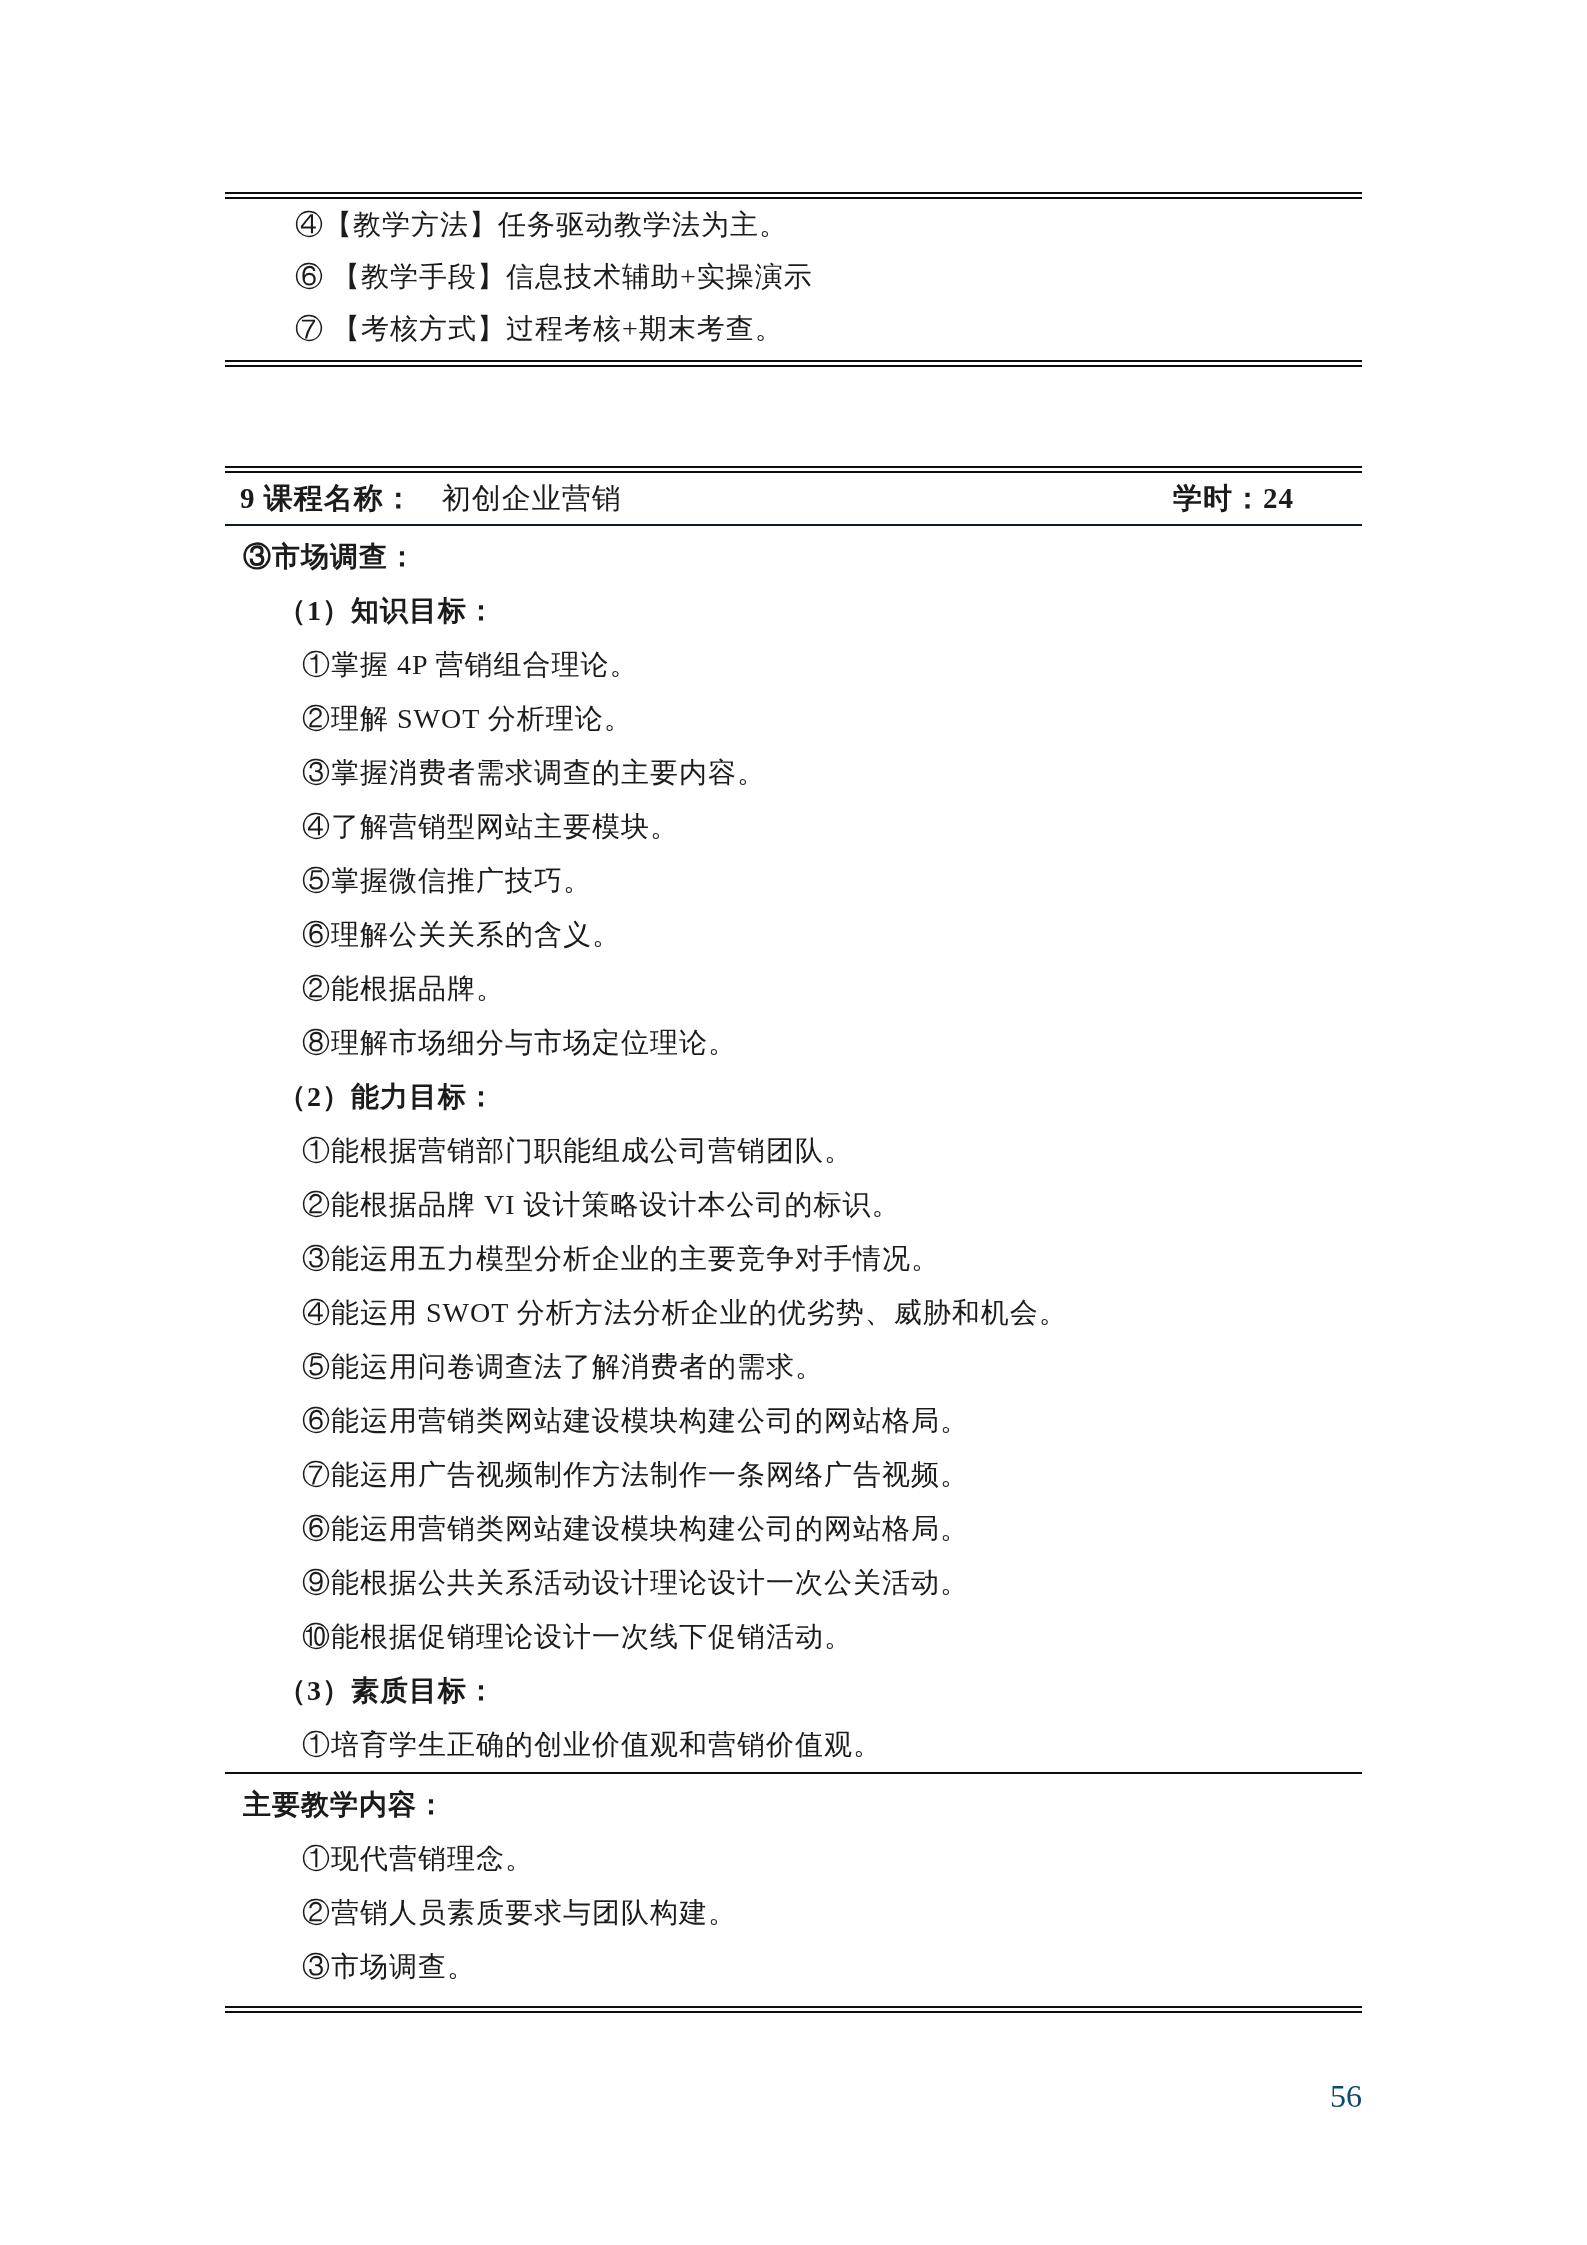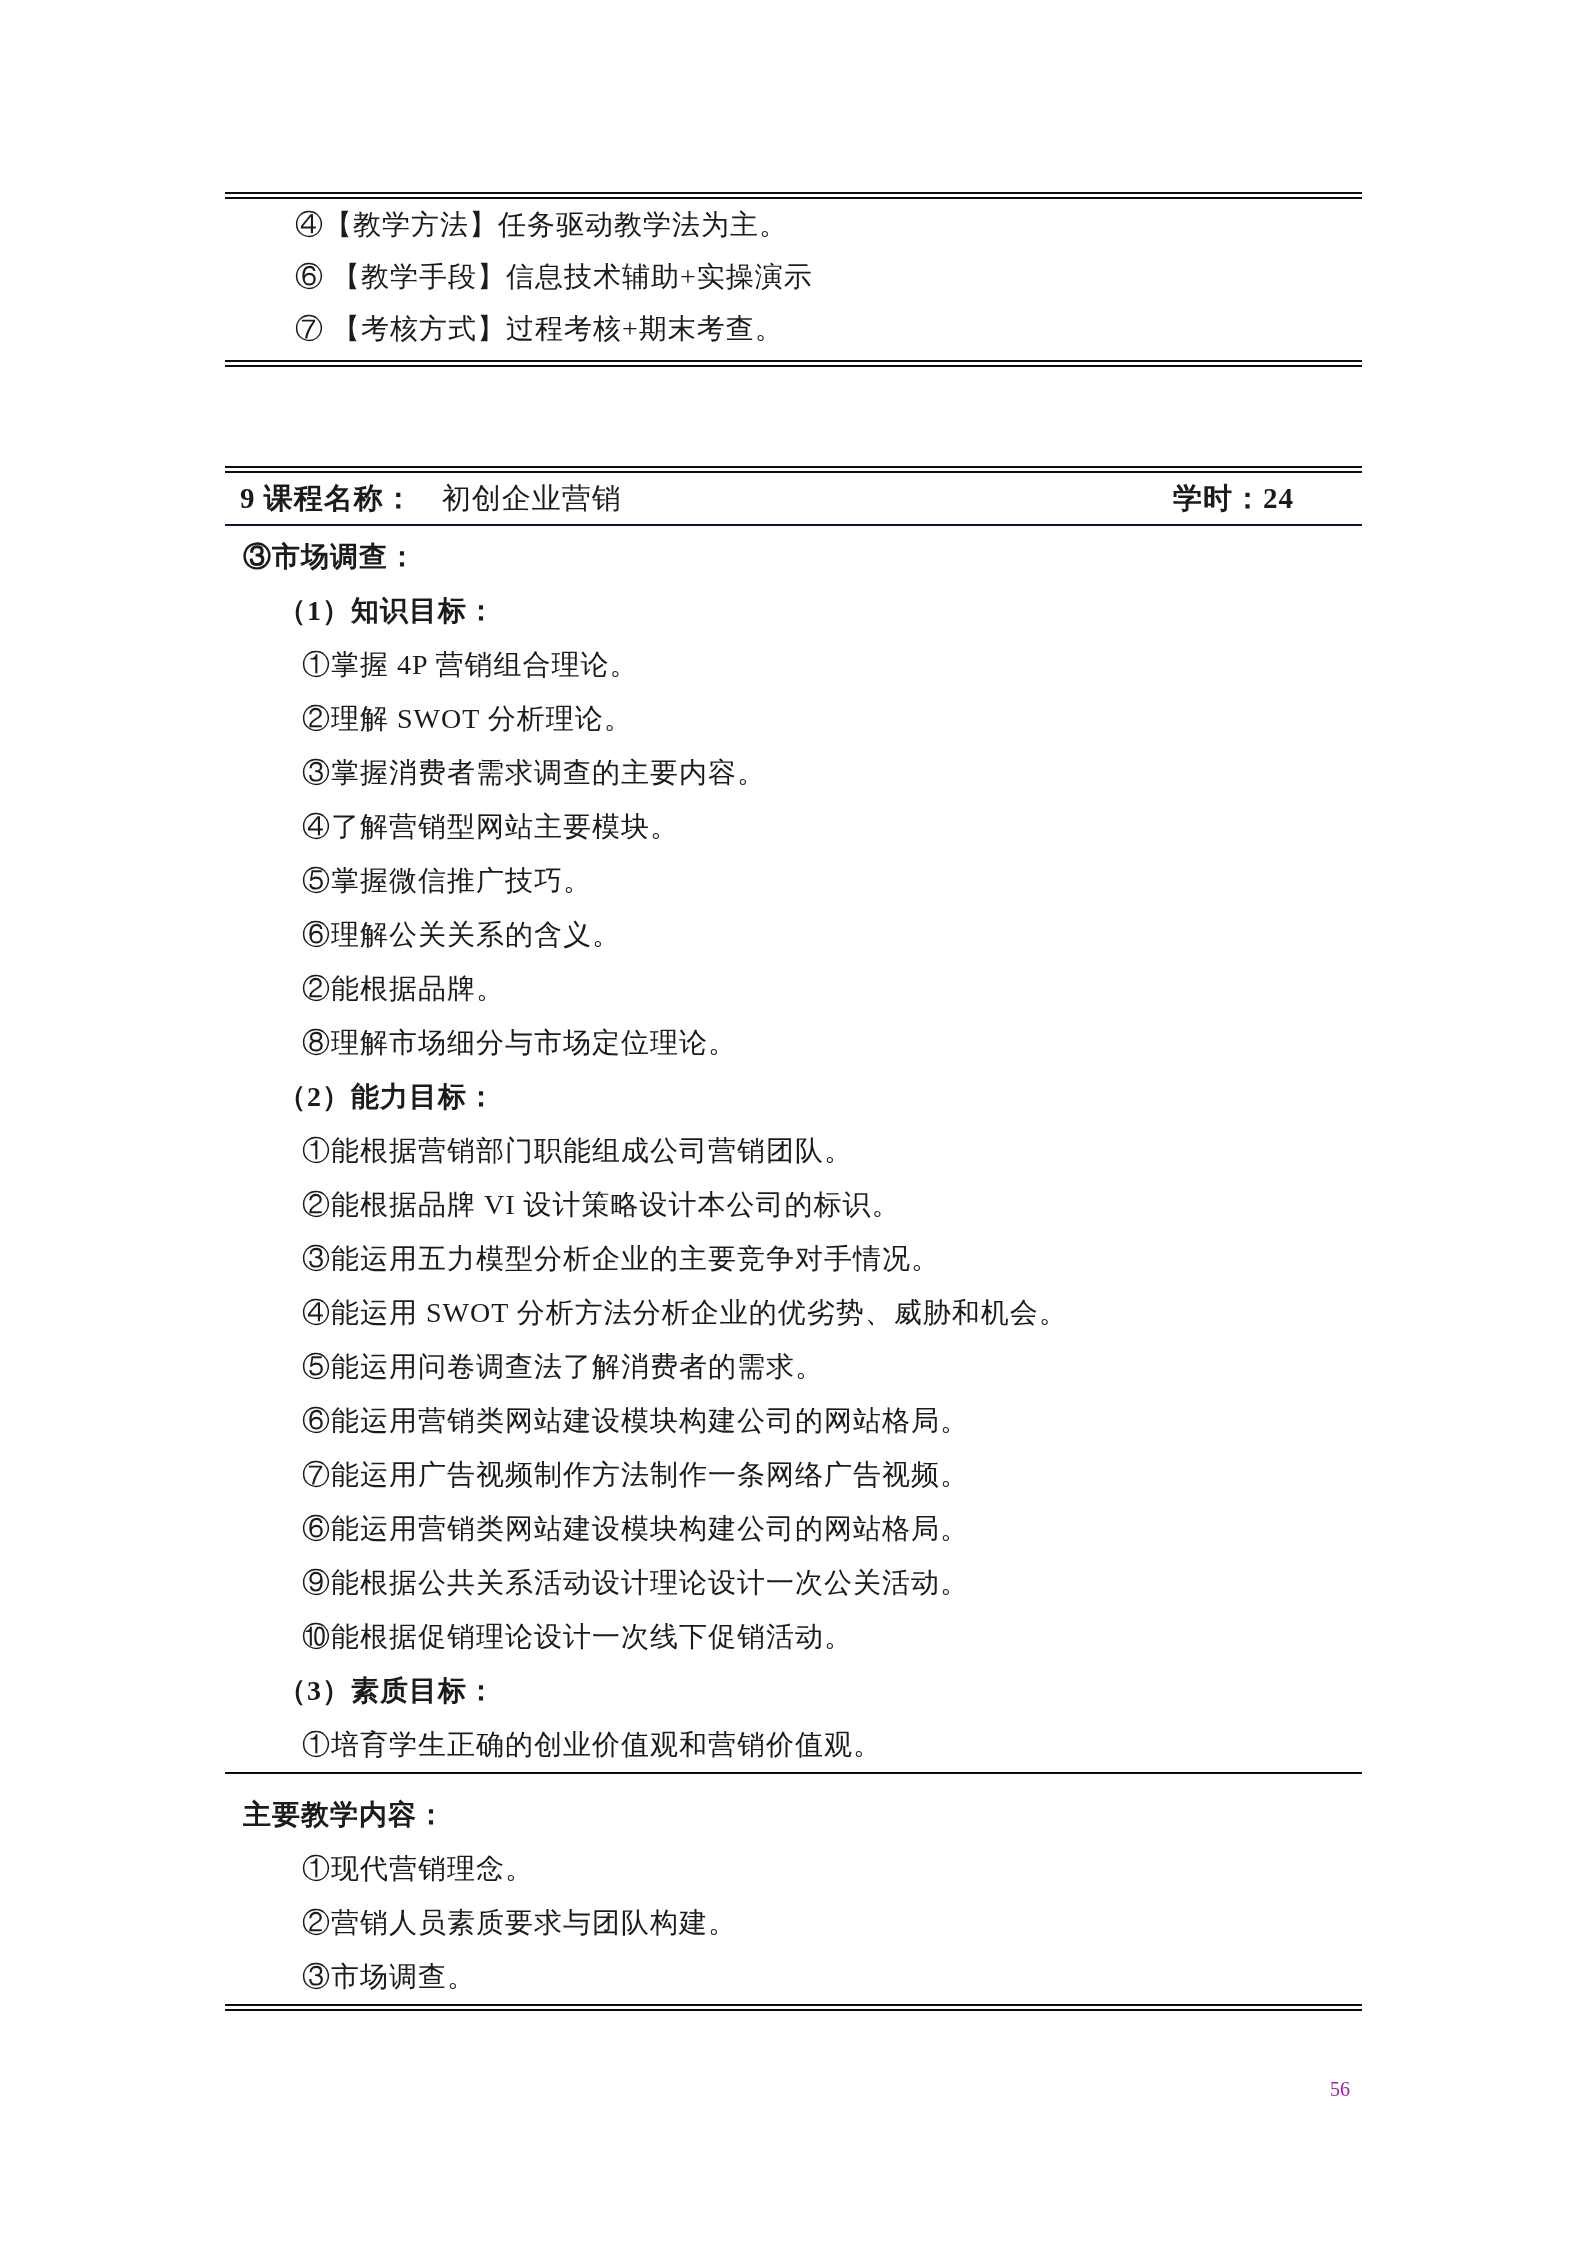--- a/index.html
+++ b/index.html
@@ -58,30 +58,30 @@
     padding-right: 68px;
     border-bottom: 2px solid #0f172a;
     font-size: 29px;
     white-space: pre;
     letter-spacing: 1px;
   }
   .b { font-weight: bold; }
   .course-name { margin-left: 28px; }
   .hours { margin-left: auto; }
   .objectives-body { padding: 4px 0 0 0; }
-  .content-body { padding: 4px 0 0 0; margin-top: 10px; }
+  .content-body { padding: 4px 0 12px 0; }
   .lvl-0 { padding-left: 18px; font-weight: bold; }
   .lvl-1 { padding-left: 53px; font-weight: bold; }
   .lvl-2 { padding-left: 77px; }
   .page-number {
     position: absolute;
     left: 1330px;
     top: 2078px;
-    font-size: 20px;
-    color: #a21caf;
+    font-size: 32px;
+    color: #0c4a6e;
   }
 </style>
 </head>
 <body>
 
 <div class="sheet">
 
   <div class="doc-table t1">
     <div class="dbl-rule"></div>
     <div class="t1-body">

